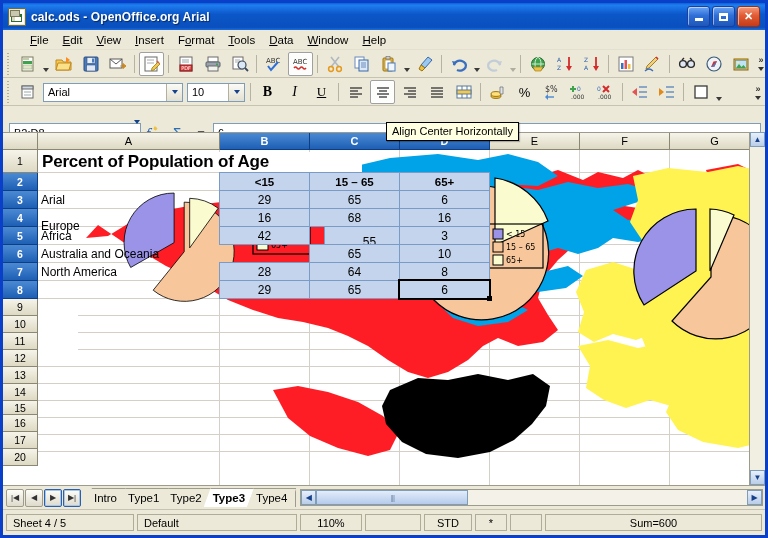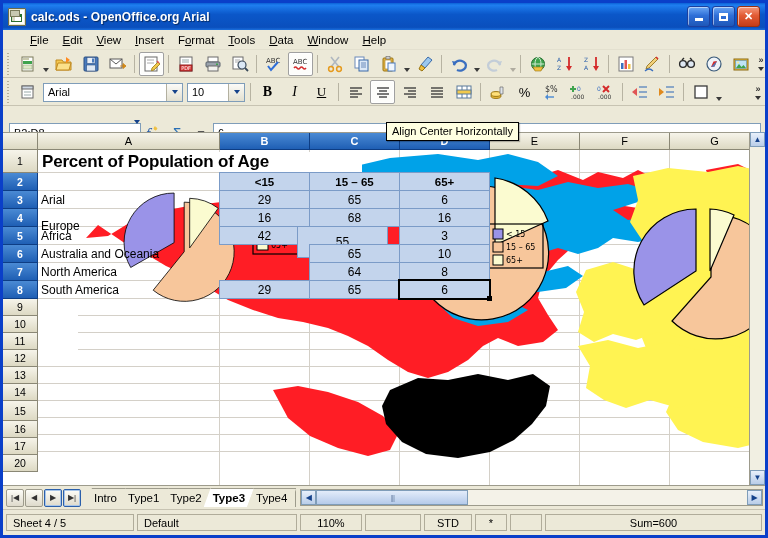--- a/index.html
+++ b/index.html
@@ -681,21 +681,21 @@
       <div class="rh sel" style="height:18px">5</div>
       <div class="rh sel" style="height:18px">6</div>
       <div class="rh sel" style="height:18px">7</div>
       <div class="rh sel" style="height:18px">8</div>
       <div class="rh" style="height:17px">9</div>
       <div class="rh" style="height:17px">10</div>
       <div class="rh" style="height:17px">11</div>
       <div class="rh" style="height:17px">12</div>
       <div class="rh" style="height:17px">13</div>
       <div class="rh" style="height:17px">14</div>
-      <div class="rh" style="height:20px">15</div>
+      <div class="rh" style="height:14px">15</div>
       <div class="rh" style="height:17px">16</div>
       <div class="rh" style="height:17px">17</div>
       <div class="rh" style="height:17px">20</div>
     </div>
 
     <div class="grid">
 
       <div class="gline-v" style="left:181px"></div>
       <div class="gline-v" style="left:271px"></div>
       <div class="gline-v" style="left:361px"></div>
@@ -810,32 +810,32 @@
       <div class="cell ctr selfill bordered" style="left:271px;top:40px;width:91px;height:19px;">65</div>
       <div class="cell ctr selfill bordered" style="left:361px;top:40px;width:91px;height:19px;">6</div>
 
       <div class="cell" style="left:3px;top:58px;width:178px;height:19px;margin-top:8px;">Europe</div>
       <div class="cell ctr selfill bordered" style="left:181px;top:58px;width:91px;height:19px;">16</div>
       <div class="cell ctr selfill bordered" style="left:271px;top:58px;width:91px;height:19px;">68</div>
       <div class="cell ctr selfill bordered" style="left:361px;top:58px;width:91px;height:19px;">16</div>
 
       <div class="cell" style="left:3px;top:76px;width:178px;height:19px;">Africa</div>
       <div class="cell ctr selfill bordered" style="left:181px;top:76px;width:91px;height:19px;">42</div>
-      <div class="cell ctr selfill bordered" style="left:259px;top:76px;width:91px;height:32px;">55</div>
+      <div class="cell ctr selfill bordered" style="left:286px;top:76px;width:91px;height:32px;">55</div>
       <div class="cell ctr selfill bordered" style="left:361px;top:76px;width:91px;height:19px;">3</div>
 
       <div class="cell" style="left:3px;top:94px;width:178px;height:19px;">Australia and Oceania</div>
       <div class="cell ctr selfill bordered" style="left:271px;top:94px;width:91px;height:19px;">65</div>
       <div class="cell ctr selfill bordered" style="left:361px;top:94px;width:91px;height:19px;">10</div>
 
       <div class="cell" style="left:3px;top:112px;width:178px;height:19px;">North America</div>
+      <div class="cell ctr selfill bordered" style="left:181px;top:112px;width:91px;height:19px;">28</div>
       <div class="cell ctr selfill bordered" style="left:271px;top:112px;width:91px;height:19px;">64</div>
       <div class="cell ctr selfill bordered" style="left:361px;top:112px;width:91px;height:19px;">8</div>
 
-      <div class="cell" style="left:3px;top:130px;width:178px;height:19px;">South America</div>
       <div class="cell ctr selfill bordered" style="left:181px;top:130px;width:91px;height:19px;">29</div>
       <div class="cell ctr selfill bordered" style="left:271px;top:130px;width:91px;height:19px;">65</div>
       <div class="cell ctr selfill" style="left:361px;top:130px;width:91px;height:19px;">6</div>
 
       <div class="cellcursor" style="left:360px;top:129px;width:93px;height:21px;"></div>
 
       <div style="position:absolute;left:0;top:149px;width:40px;height:60px;background:#fff;"></div>
     </div>
   </div>
 

